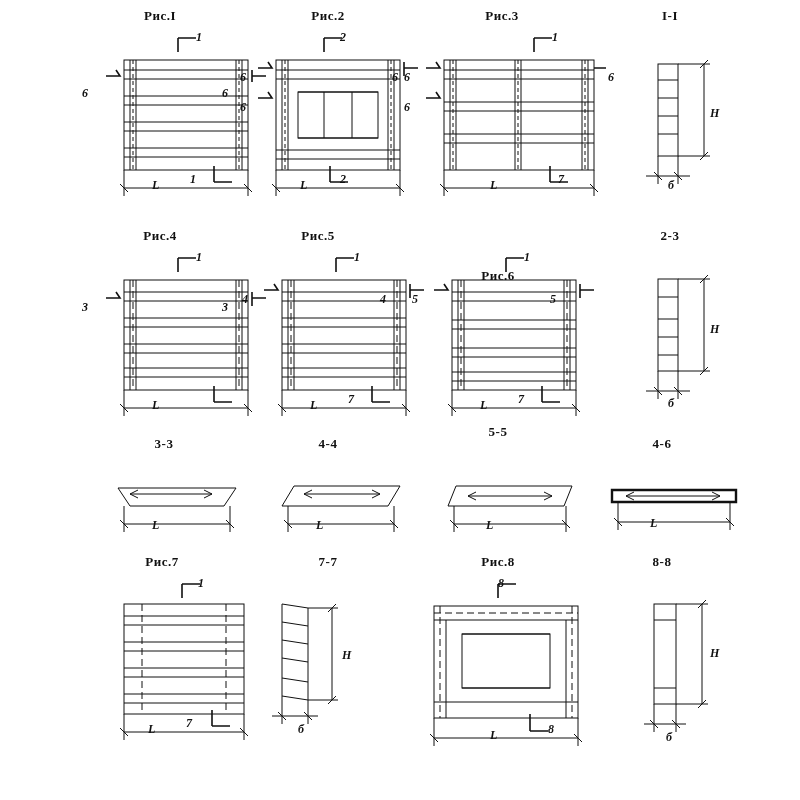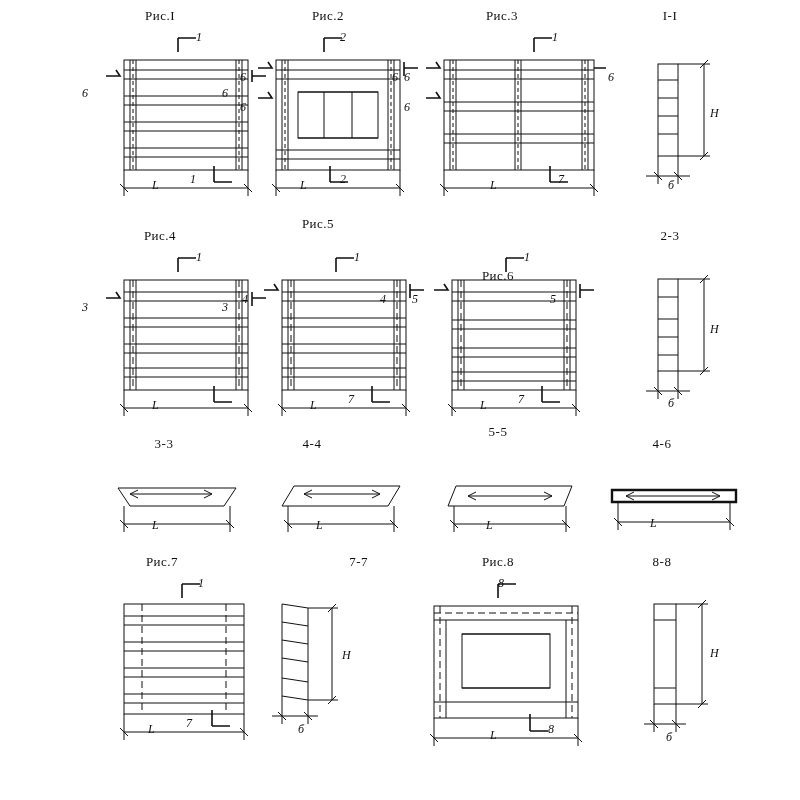--- a/index.html
+++ b/index.html
@@ -1,17 +1,17 @@
 <!DOCTYPE html>
 <html><head>
 <meta charset="utf-8">
 <style>
   html,body{margin:0;padding:0;background:#ffffff;}
   body{width:800px;height:800px;font-family:"Liberation Serif",serif;color:#111;position:relative;overflow:hidden;}
-  #sheet{position:absolute;left:0;top:0;width:800px;height:800px;}
+  #sheet{position:absolute;left:0;top:0;width:800px;height:800px;font-weight:bold;}
   .fig{position:absolute;}
   .cap{position:absolute;text-align:center;font-size:13px;letter-spacing:.5px;white-space:nowrap;}
   .lbl{position:absolute;font-size:12px;font-style:italic;white-space:nowrap;}
   svg{display:block;overflow:visible;}
   .ln{stroke:#111;fill:none;}
   .thin{stroke-width:1;}
   .med{stroke-width:1.6;}
   .thick{stroke-width:2.4;}
   .dash{stroke-dasharray:7 4;}
   .dash2{stroke-dasharray:4 3;}
@@ -150,21 +150,21 @@
       <path class="ln thin" d="M24 158 L148 158"></path>
       <path class="ln thin" d="M20 154 L28 162 M144 154 L152 162"></path>
       <path class="ln med" d="M114 136 L114 152 M114 152 L132 152"></path>
     </svg>
   </div>
   <div class="lbl" style="left:82px;top:300px;">3</div>
   <div class="lbl" style="left:222px;top:300px;">3</div>
   <div class="lbl" style="left:196px;top:250px;">1</div>
   <div class="lbl" style="left:152px;top:398px;">L</div>
 
-  <div class="cap" style="left:268px;top:216px;width:100px;text-align:center;">Рис.5</div>
+  <div class="cap" style="left:268px;top:228px;width:100px;text-align:center;">Рис.5</div>
   <div class="fig" style="left:258px;top:250px;">
     <svg width="170" height="170" viewBox="0 0 170 170">
       <path class="ln med" d="M78 8 L78 22 M78 8 L96 8"></path>
       <path class="ln med" d="M6 40 L20 40 M16 34 L20 40 L12 40"></path>
       <path class="ln med" d="M152 40 L166 40 M152 34 L152 48"></path>
       <rect class="ln thin fillw" x="24" y="30" width="124" height="110"></rect>
       <path class="ln thin" d="M30 30 L30 140 M36 30 L36 140 M136 30 L136 140 M142 30 L142 140"></path>
       <path class="ln thin dash" d="M33 30 L33 140 M139 30 L139 140"></path>
       <path class="ln thin" d="M24 42 L148 42 M24 51 L148 51"></path>
       <path class="ln thin" d="M24 68 L148 68 M24 77 L148 77"></path>
@@ -230,21 +230,21 @@
       <path class="ln thin" d="M26 34 L108 34"></path>
       <path class="ln thin" d="M26 34 L34 30 M26 34 L34 38"></path>
       <path class="ln thin" d="M108 34 L100 30 M108 34 L100 38"></path>
       <path class="ln thin" d="M20 46 L20 72 M126 46 L126 72"></path>
       <path class="ln thin" d="M20 64 L126 64"></path>
       <path class="ln thin" d="M16 60 L24 68 M122 60 L130 68"></path>
     </svg>
   </div>
   <div class="lbl" style="left:152px;top:518px;">L</div>
 
-  <div class="cap" style="left:272px;top:436px;width:80px;">4-4</div>
+  <div class="cap" style="left:288px;top:436px;width:80px;">4-4</div>
   <div class="fig" style="left:268px;top:460px;">
     <svg width="150" height="80" viewBox="0 0 150 80">
       <path class="ln thin fillw" d="M26 26 L132 26 L120 46 L14 46 Z"></path>
       <path class="ln thin" d="M36 34 L112 34"></path>
       <path class="ln thin" d="M36 34 L44 30 M36 34 L44 38"></path>
       <path class="ln thin" d="M112 34 L104 30 M112 34 L104 38"></path>
       <path class="ln thin" d="M20 46 L20 72 M126 46 L126 72"></path>
       <path class="ln thin" d="M20 64 L126 64"></path>
       <path class="ln thin" d="M16 60 L24 68 M122 60 L130 68"></path>
     </svg>
@@ -292,21 +292,21 @@
       <path class="ln thin" d="M24 138 L24 164 M144 138 L144 164"></path>
       <path class="ln thin" d="M24 156 L144 156"></path>
       <path class="ln thin" d="M20 152 L28 160 M140 152 L148 160"></path>
       <path class="ln med" d="M112 134 L112 150 M112 150 L130 150"></path>
     </svg>
   </div>
   <div class="lbl" style="left:198px;top:576px;">1</div>
   <div class="lbl" style="left:186px;top:716px;">7</div>
   <div class="lbl" style="left:148px;top:722px;">L</div>
 
-  <div class="cap" style="left:288px;top:554px;width:80px;text-align:right;">7-7</div>
+  <div class="cap" style="left:288px;top:554px;width:80px;">7-7</div>
   <div class="fig" style="left:262px;top:590px;">
     <svg width="120" height="160" viewBox="0 0 120 160">
       <path class="ln thin fillw" d="M20 14 L46 18 L46 110 L20 106 Z"></path>
       <path class="ln thin" d="M20 32 L46 36 M20 50 L46 54 M20 68 L46 72 M20 88 L46 92"></path>
       <path class="ln thin" d="M70 18 L70 110"></path>
       <path class="ln thin" d="M66 22 L74 14 M66 114 L74 106"></path>
       <path class="ln thin" d="M46 18 L76 18 M46 110 L76 110"></path>
       <path class="ln thin" d="M20 106 L20 134 M46 110 L46 134"></path>
       <path class="ln thin" d="M10 126 L56 126"></path>
       <path class="ln thin" d="M16 122 L24 130 M42 122 L50 130"></path>

